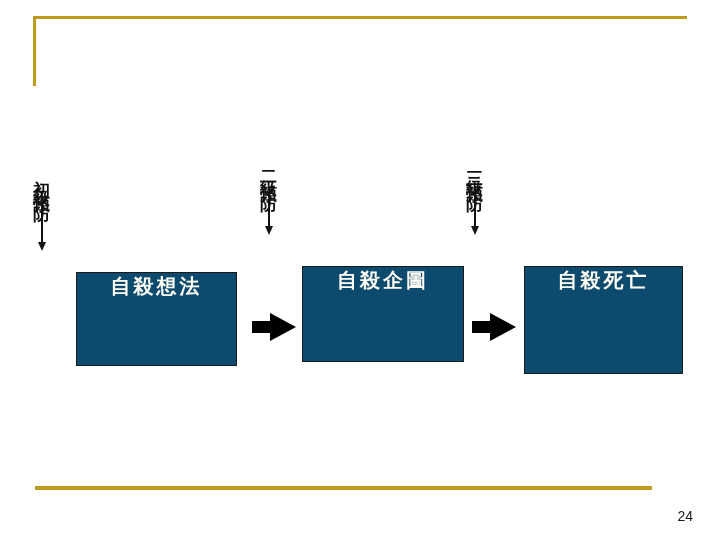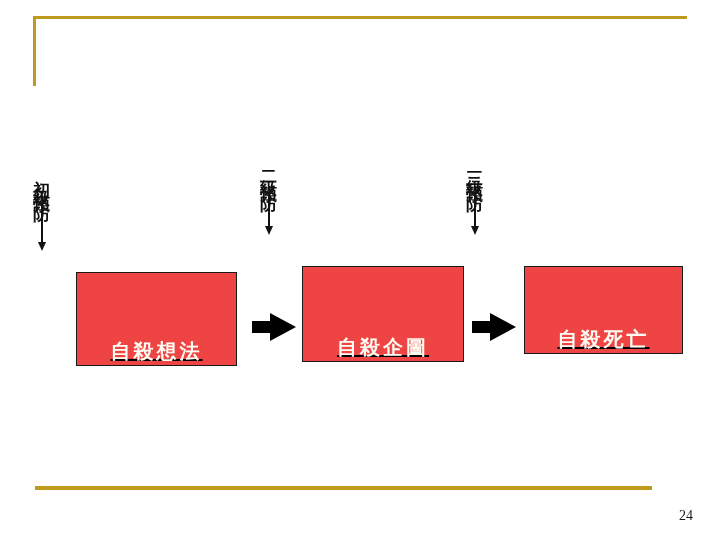--- a/index.html
+++ b/index.html
@@ -54,39 +54,38 @@
     color: #2e6b2e;
     letter-spacing: 3px;
     font-family: "DejaVu Serif", "Liberation Serif", serif;
     font-weight: normal;
     white-space: nowrap;
   }
 
   
   .stage-box {
     position: absolute;
-    background: #ef4444;
+    background: #0c4a6e;
     border: 1.5px solid #1a1a1a;
     box-sizing: border-box;
     display: flex;
-    align-items: flex-end;
+    align-items: flex-start;
     justify-content: center;
-    text-decoration: underline;
   }
   .stage-box .stage-label {
     color: #fffdf4;
     font-size: 20px;
     letter-spacing: 3px;
     font-weight: bold;
     font-family: "DejaVu Serif", "Liberation Serif", serif;
     white-space: nowrap;
   }
   #box-1 { left: 76px;  top: 272px; width: 161px; height: 94px; }
   #box-2 { left: 302px; top: 266px; width: 162px; height: 96px; }
-  #box-3 { left: 524px; top: 266px; width: 159px; height: 88px; }
+  #box-3 { left: 524px; top: 266px; width: 159px; height: 108px; }
 
   
   .level {
     position: absolute;
     display: flex;
     flex-direction: column;
     align-items: center;
   }
   .level .level-label {
     writing-mode: vertical-rl;
@@ -162,21 +161,21 @@
   #arrow-1 { left: 252px; top: 313px; }
   #arrow-2 { left: 472px; top: 313px; }
 
   
   .page-number {
     position: absolute;
     right: 27px;
     top: 508px;
     font-size: 14px;
     color: #1a1a1a;
-    font-family: Liberation Serif, serif;
+    font-family: Liberation Sans, sans-serif;
   }
 </style>
 </head>
 <body>
 
 <div id="slide">
 
   <div class="rule-top"></div>
   <div class="rule-left"></div>
 

